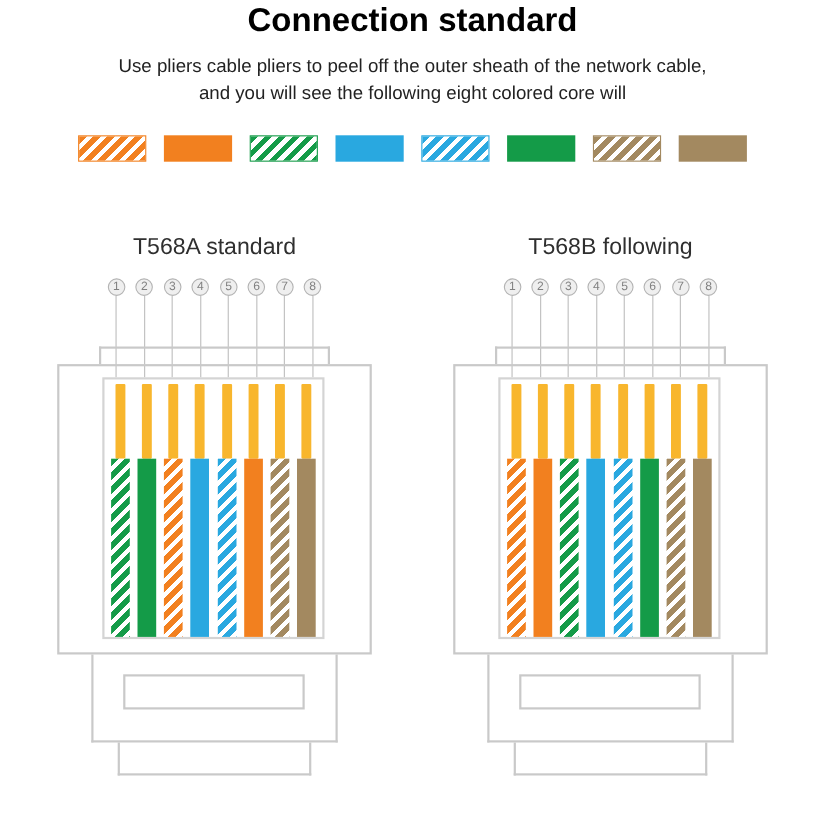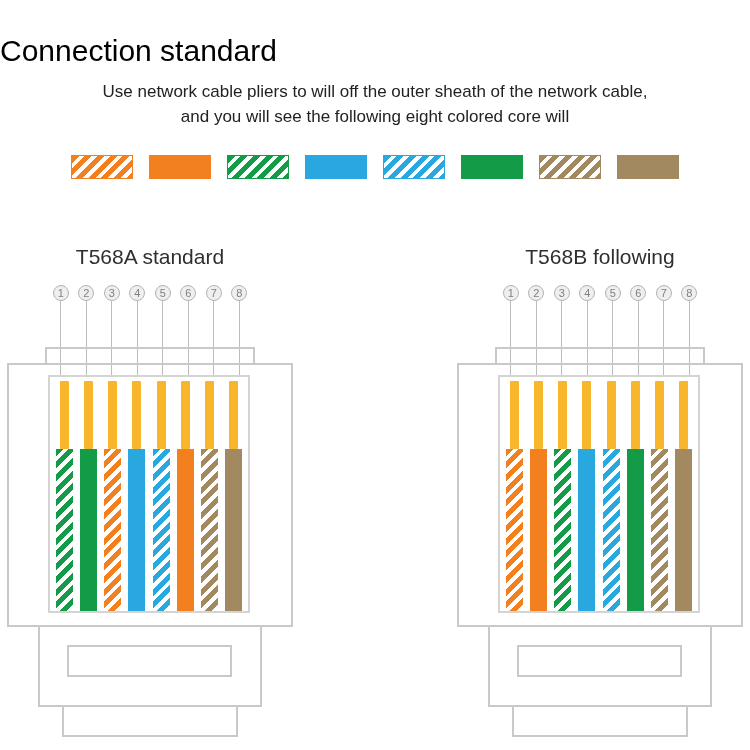--- a/index.html
+++ b/index.html
@@ -4,35 +4,35 @@
 <style>
   * { margin:0; padding:0; box-sizing:border-box; }
   html,body { background:#ffffff; }
   body {
     width:750px; height:750px; overflow:hidden;
     font-family:"Liberation Sans", sans-serif;
   }
   .page { position:relative; width:750px; height:750px; background:#fff; }
 
   .title {
-    padding-top:34px; 
-    font-size:30px; font-weight:400; color:#000;
+    padding-top:2px; text-align:center;
+    font-size:30px; font-weight:700; color:#000;
   }
   .subtitle {
     margin-top:12px; text-align:center;
     font-size:17px; color:#222; line-height:1.45;
   }
 
   .swatch-row {
     margin-top:26px; display:flex; justify-content:center; gap:16px;
   }
   .swatch { width:62px; height:24px; }
 
   .connectors {
-    margin-top:64px; display:flex; justify-content:space-between; gap:60px;
+    margin-top:64px; display:flex; justify-content:center; gap:60px;
   }
   .connector { position:relative; width:300px; height:494px; }
 
   .c-label {
     position:absolute; top:2px; left:0; width:100%;
     text-align:center; font-size:21px; color:#2f2f2f;
   }
 
   .pin-row { position:absolute; top:42px; left:48px; width:204px; height:16px; display:flex; }
   .pin-cell { flex:1; display:flex; justify-content:center; }
@@ -74,21 +74,21 @@
     position:absolute; top:464px; left:62px; width:176px; height:30px;
     border:2px solid #c9c9c9; border-top:none;
   }
 </style>
 </head>
 <body>
 
 <div class="page">
   <div class="title">Connection standard</div>
   <div class="subtitle">
-    <span>Use network cable pliers to will off the outer sheath of the network cable,</span><br>
+    <span>Use pliers cable pliers to peel off the outer sheath of the network cable,</span><br>
     <span>and you will see the following eight colored core will</span>
   </div>
   <div class="swatch-row">
       <div class="swatch" style="background: repeating-linear-gradient(135deg, rgb(242, 128, 31) 0px, rgb(242, 128, 31) 5px, rgb(255, 255, 255) 5px, rgb(255, 255, 255) 9px); border: 1px solid rgb(242, 128, 31);"></div>
       <div class="swatch" style="background: rgb(242, 128, 31);"></div>
       <div class="swatch" style="background: repeating-linear-gradient(135deg, rgb(20, 155, 72) 0px, rgb(20, 155, 72) 5px, rgb(255, 255, 255) 5px, rgb(255, 255, 255) 9px); border: 1px solid rgb(20, 155, 72);"></div>
       <div class="swatch" style="background: rgb(41, 168, 224);"></div>
       <div class="swatch" style="background: repeating-linear-gradient(135deg, rgb(41, 168, 224) 0px, rgb(41, 168, 224) 5px, rgb(255, 255, 255) 5px, rgb(255, 255, 255) 9px); border: 1px solid rgb(41, 168, 224);"></div>
       <div class="swatch" style="background: rgb(20, 155, 72);"></div>
       <div class="swatch" style="background: repeating-linear-gradient(135deg, rgb(163, 137, 96) 0px, rgb(163, 137, 96) 5px, rgb(255, 255, 255) 5px, rgb(255, 255, 255) 9px); border: 1px solid rgb(163, 137, 96);"></div>

